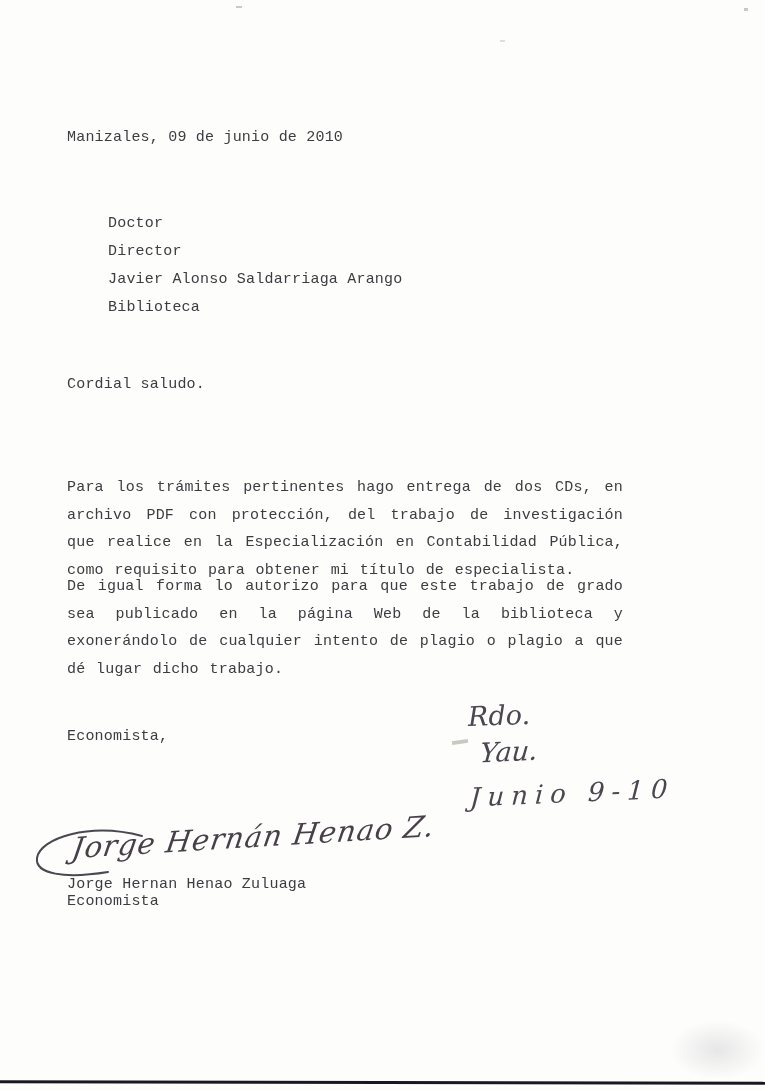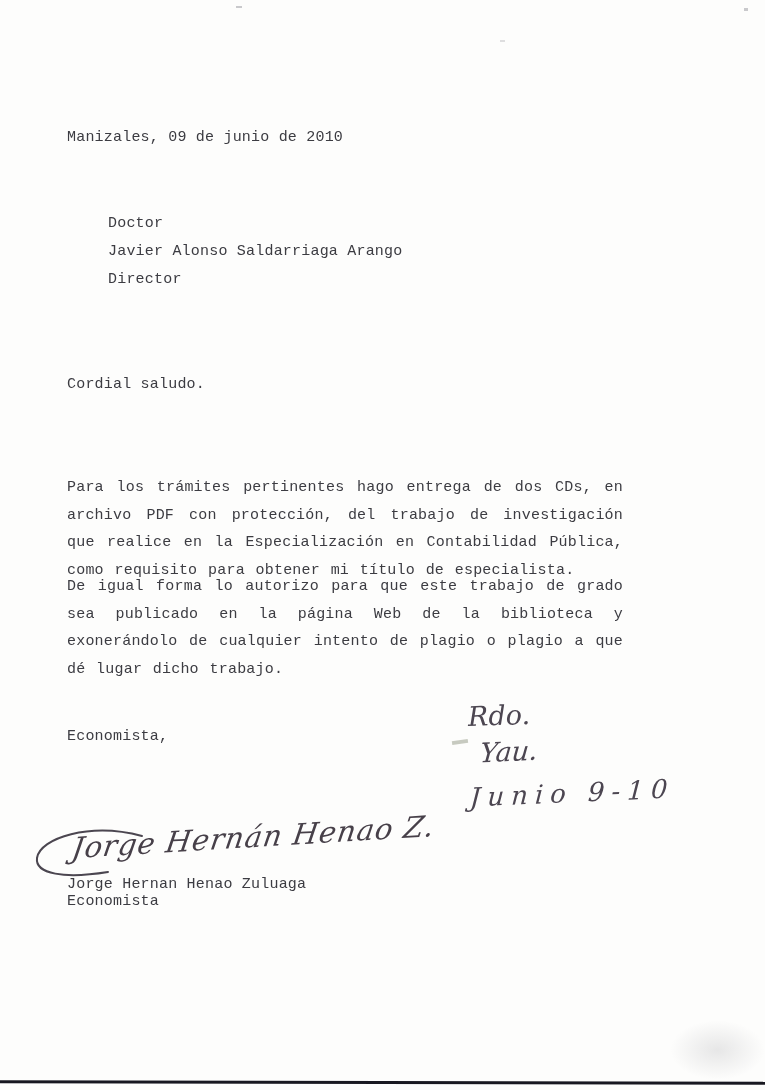--- a/index.html
+++ b/index.html
@@ -95,22 +95,23 @@
 </style>
 </head>
 <body>
 
 <div class="page">
 
   <div class="txt block-date">Manizales, 09 de junio de 2010</div>
 
   <div class="txt block-recip">
     <div>Doctor</div>
+    <div>Director</div>
     <div>Javier Alonso Saldarriaga Arango</div>
-    <div>Director</div>
+    <div>Biblioteca</div>
   </div>
 
   <div class="txt block-salut">Cordial saludo.</div>
 
   <p class="txt para para-1">Para los trámites pertinentes hago entrega de dos CDs, en archivo PDF con protección, del trabajo de investigación que realice en la Especialización en Contabilidad Pública, como requisito para obtener mi título de especialista.</p>
 
   <p class="txt para para-2">De igual forma lo autorizo para que este trabajo de grado sea publicado en la página Web de la biblioteca  y exonerándolo de cualquier intento de plagio o plagio a que dé lugar dicho trabajo.</p>
 
   <div class="txt block-close">Economista,</div>
 

